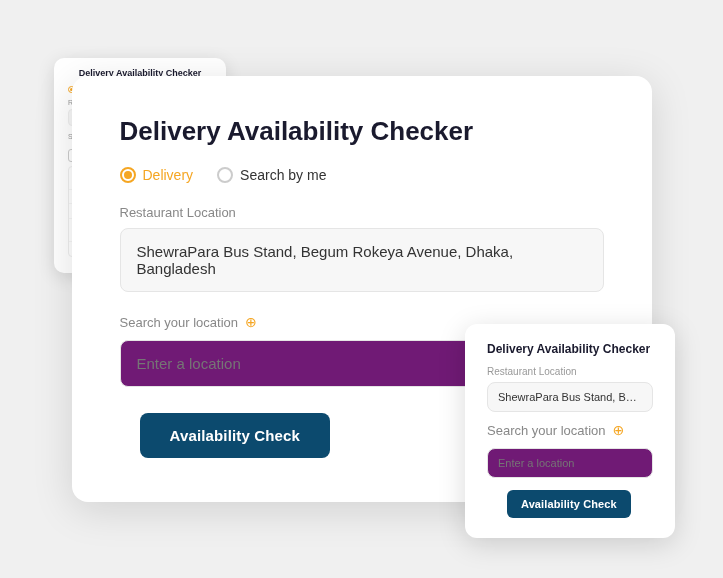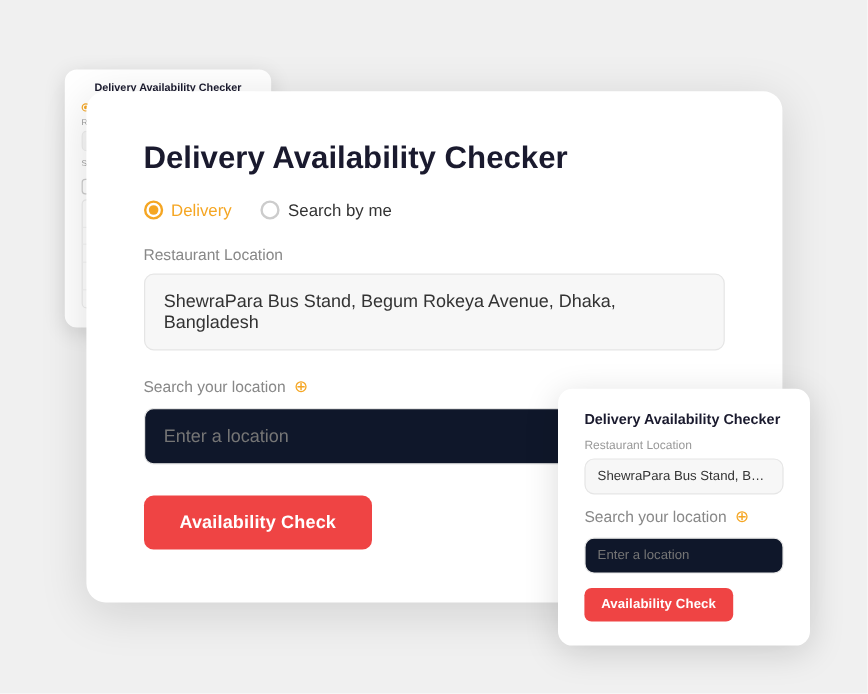--- a/index.html
+++ b/index.html
@@ -111,34 +111,35 @@
     }
 
     .location-input {
       width: 100%;
       border: 1px solid #e5e5e5;
       border-radius: 8px;
       padding: 14px 16px;
       font-size: 15px;
       color: #aaa;
       outline: none;
-      background: #0f172a;
+      background: #701a75;
       margin-bottom: 26px;
     }
 
     .availability-btn {
-      background: #ef4444;
+      background: #0c4a6e;
       color: #fff;
       border: none;
       border-radius: 8px;
       padding: 14px 30px;
       font-size: 15px;
       font-weight: 600;
       cursor: pointer;
       letter-spacing: 0.01em;
+      margin-left: 20px;
     }
 
     
     .small-card {
       position: absolute;
       right: 48px;
       bottom: 40px;
       background: #fff;
       border-radius: 12px;
       box-shadow: 0 6px 28px rgba(0,0,0,0.15);

